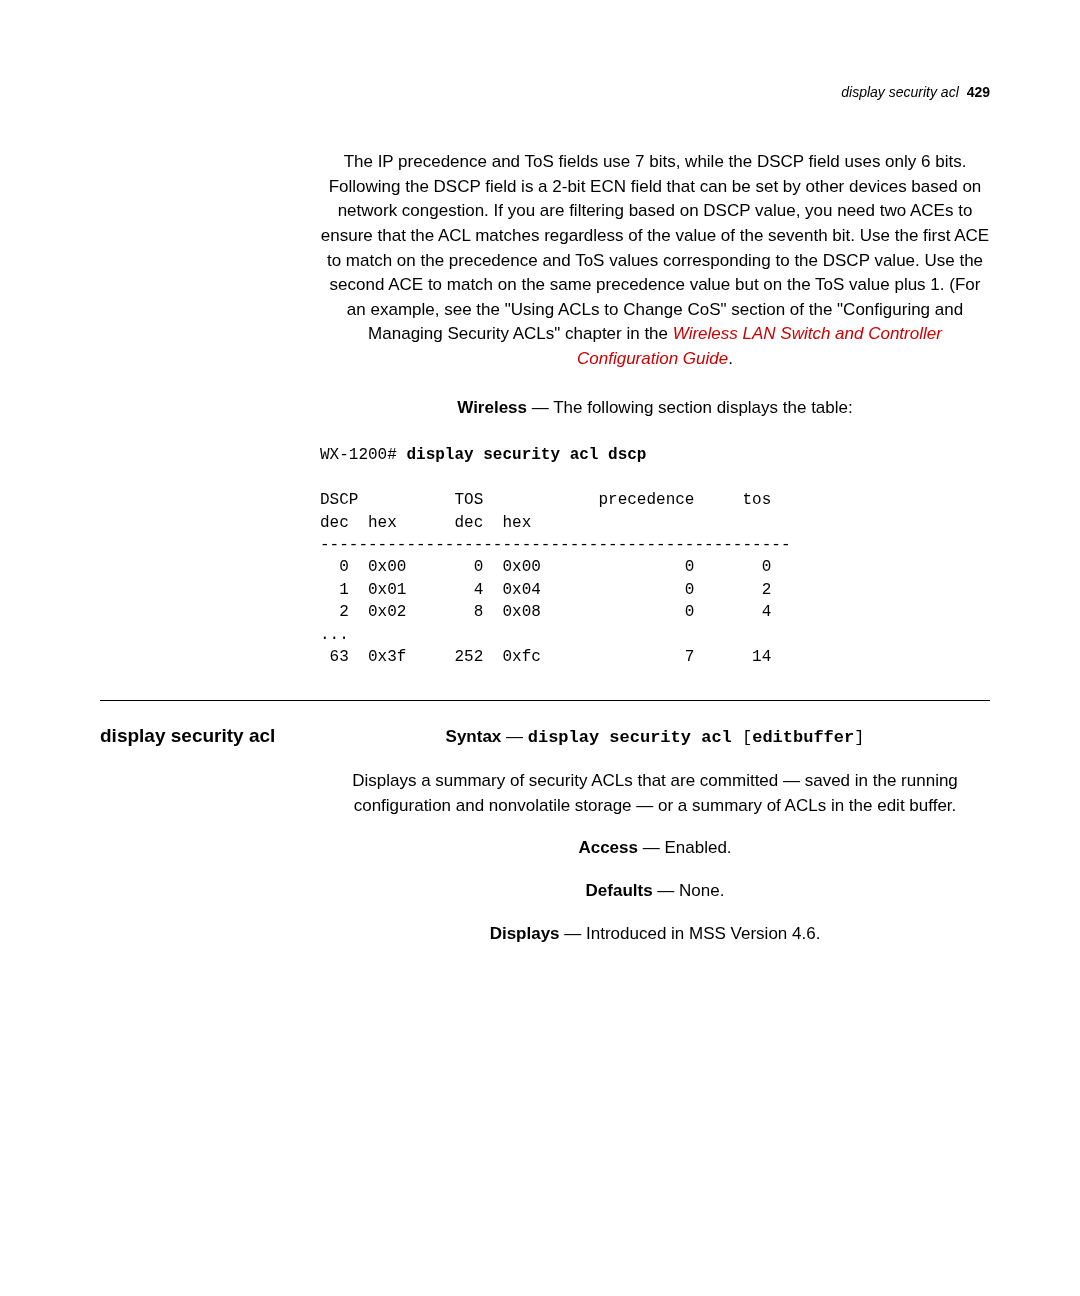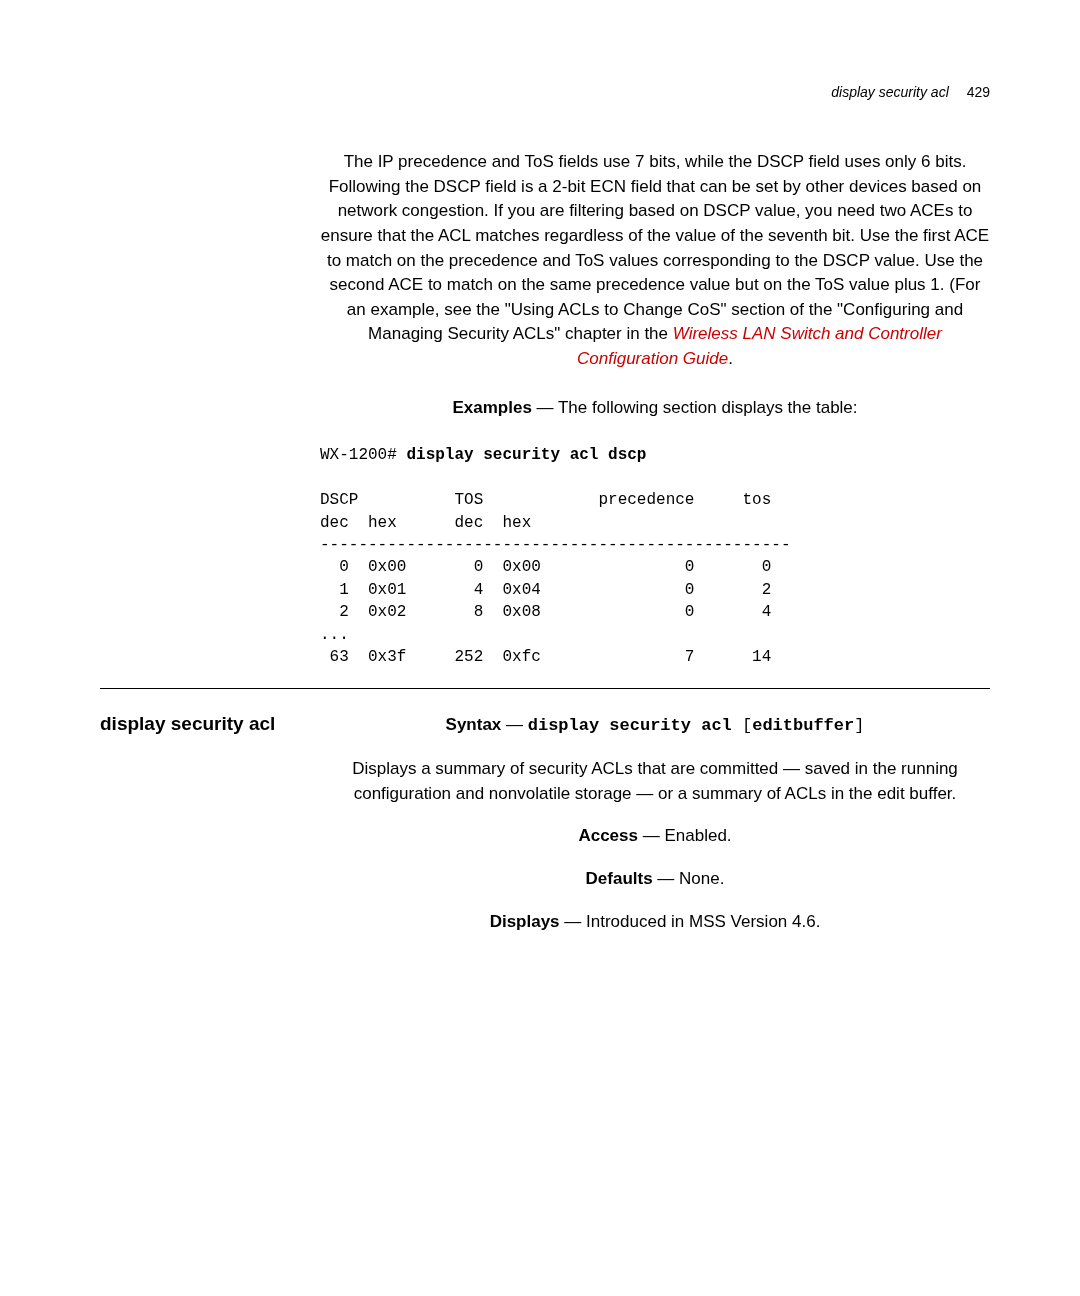--- a/index.html
+++ b/index.html
@@ -20,22 +20,22 @@
     .header-line {
       position: absolute;
       top: 84px;
       right: 90px;
       font-size: 14px;
       font-style: italic;
       color: #000;
     }
     .header-line .page-num {
       font-style: normal;
-      font-weight: normal;
-      margin-left: 14px;
+      font-weight: bold;
+      margin-left: 4px;
     }
     .content {
       margin-top: 70px;
       margin-left: 220px;
     }
     .para {
       line-height: 1.45;
       margin-bottom: 24px;
       text-align: center;
     }
@@ -44,21 +44,21 @@
       font-style: italic;
     }
     .bold {
       font-weight: bold;
     }
     pre.mono {
       font-family: "Courier New", Courier, monospace;
       font-size: 16px;
       line-height: 1.4;
       margin-top: 8px;
-      margin-bottom: 20px;
+      margin-bottom: 32px;
       white-space: pre;
     }
     pre.mono .bold {
       font-weight: bold;
     }
     .see-also-list {
       list-style: none;
       padding-left: 20px;
       margin-bottom: 26px;
     }
@@ -109,21 +109,21 @@
   <span class="page-num">429</span>
 </div>
 
 <div class="content">
 
   <p class="para">
     <span>The IP precedence and ToS fields use 7 bits, while the DSCP field uses only 6 bits. Following the DSCP field is a 2-bit ECN field that can be set by other devices based on network congestion. If you are filtering based on DSCP value, you need two ACEs to ensure that the ACL matches regardless of the value of the seventh bit. Use the first ACE to match on the precedence and ToS values corresponding to the DSCP value. Use the second ACE to match on the same precedence value but on the ToS value plus 1. (For an example, see the "Using ACLs to Change CoS" section of the "Configuring and Managing Security ACLs" chapter in the </span><span class="ital-link">Wireless LAN Switch and Controller Configuration Guide</span><span>.</span>
   </p>
 
   <p class="para">
-    <span class="bold">Examples</span><span> — The following section displays the table:</span>
+    <span class="bold">Wireless</span><span> — The following section displays the table:</span>
   </p>
 
   <pre class="mono"><span>WX-1200# </span><span class="bold">display security acl dscp</span>
 
 <span>DSCP          TOS            precedence     tos
 dec  hex      dec  hex
 -------------------------------------------------
   0  0x00       0  0x00               0       0 
   1  0x01       4  0x04               0       2 
   2  0x02       8  0x08               0       4 

